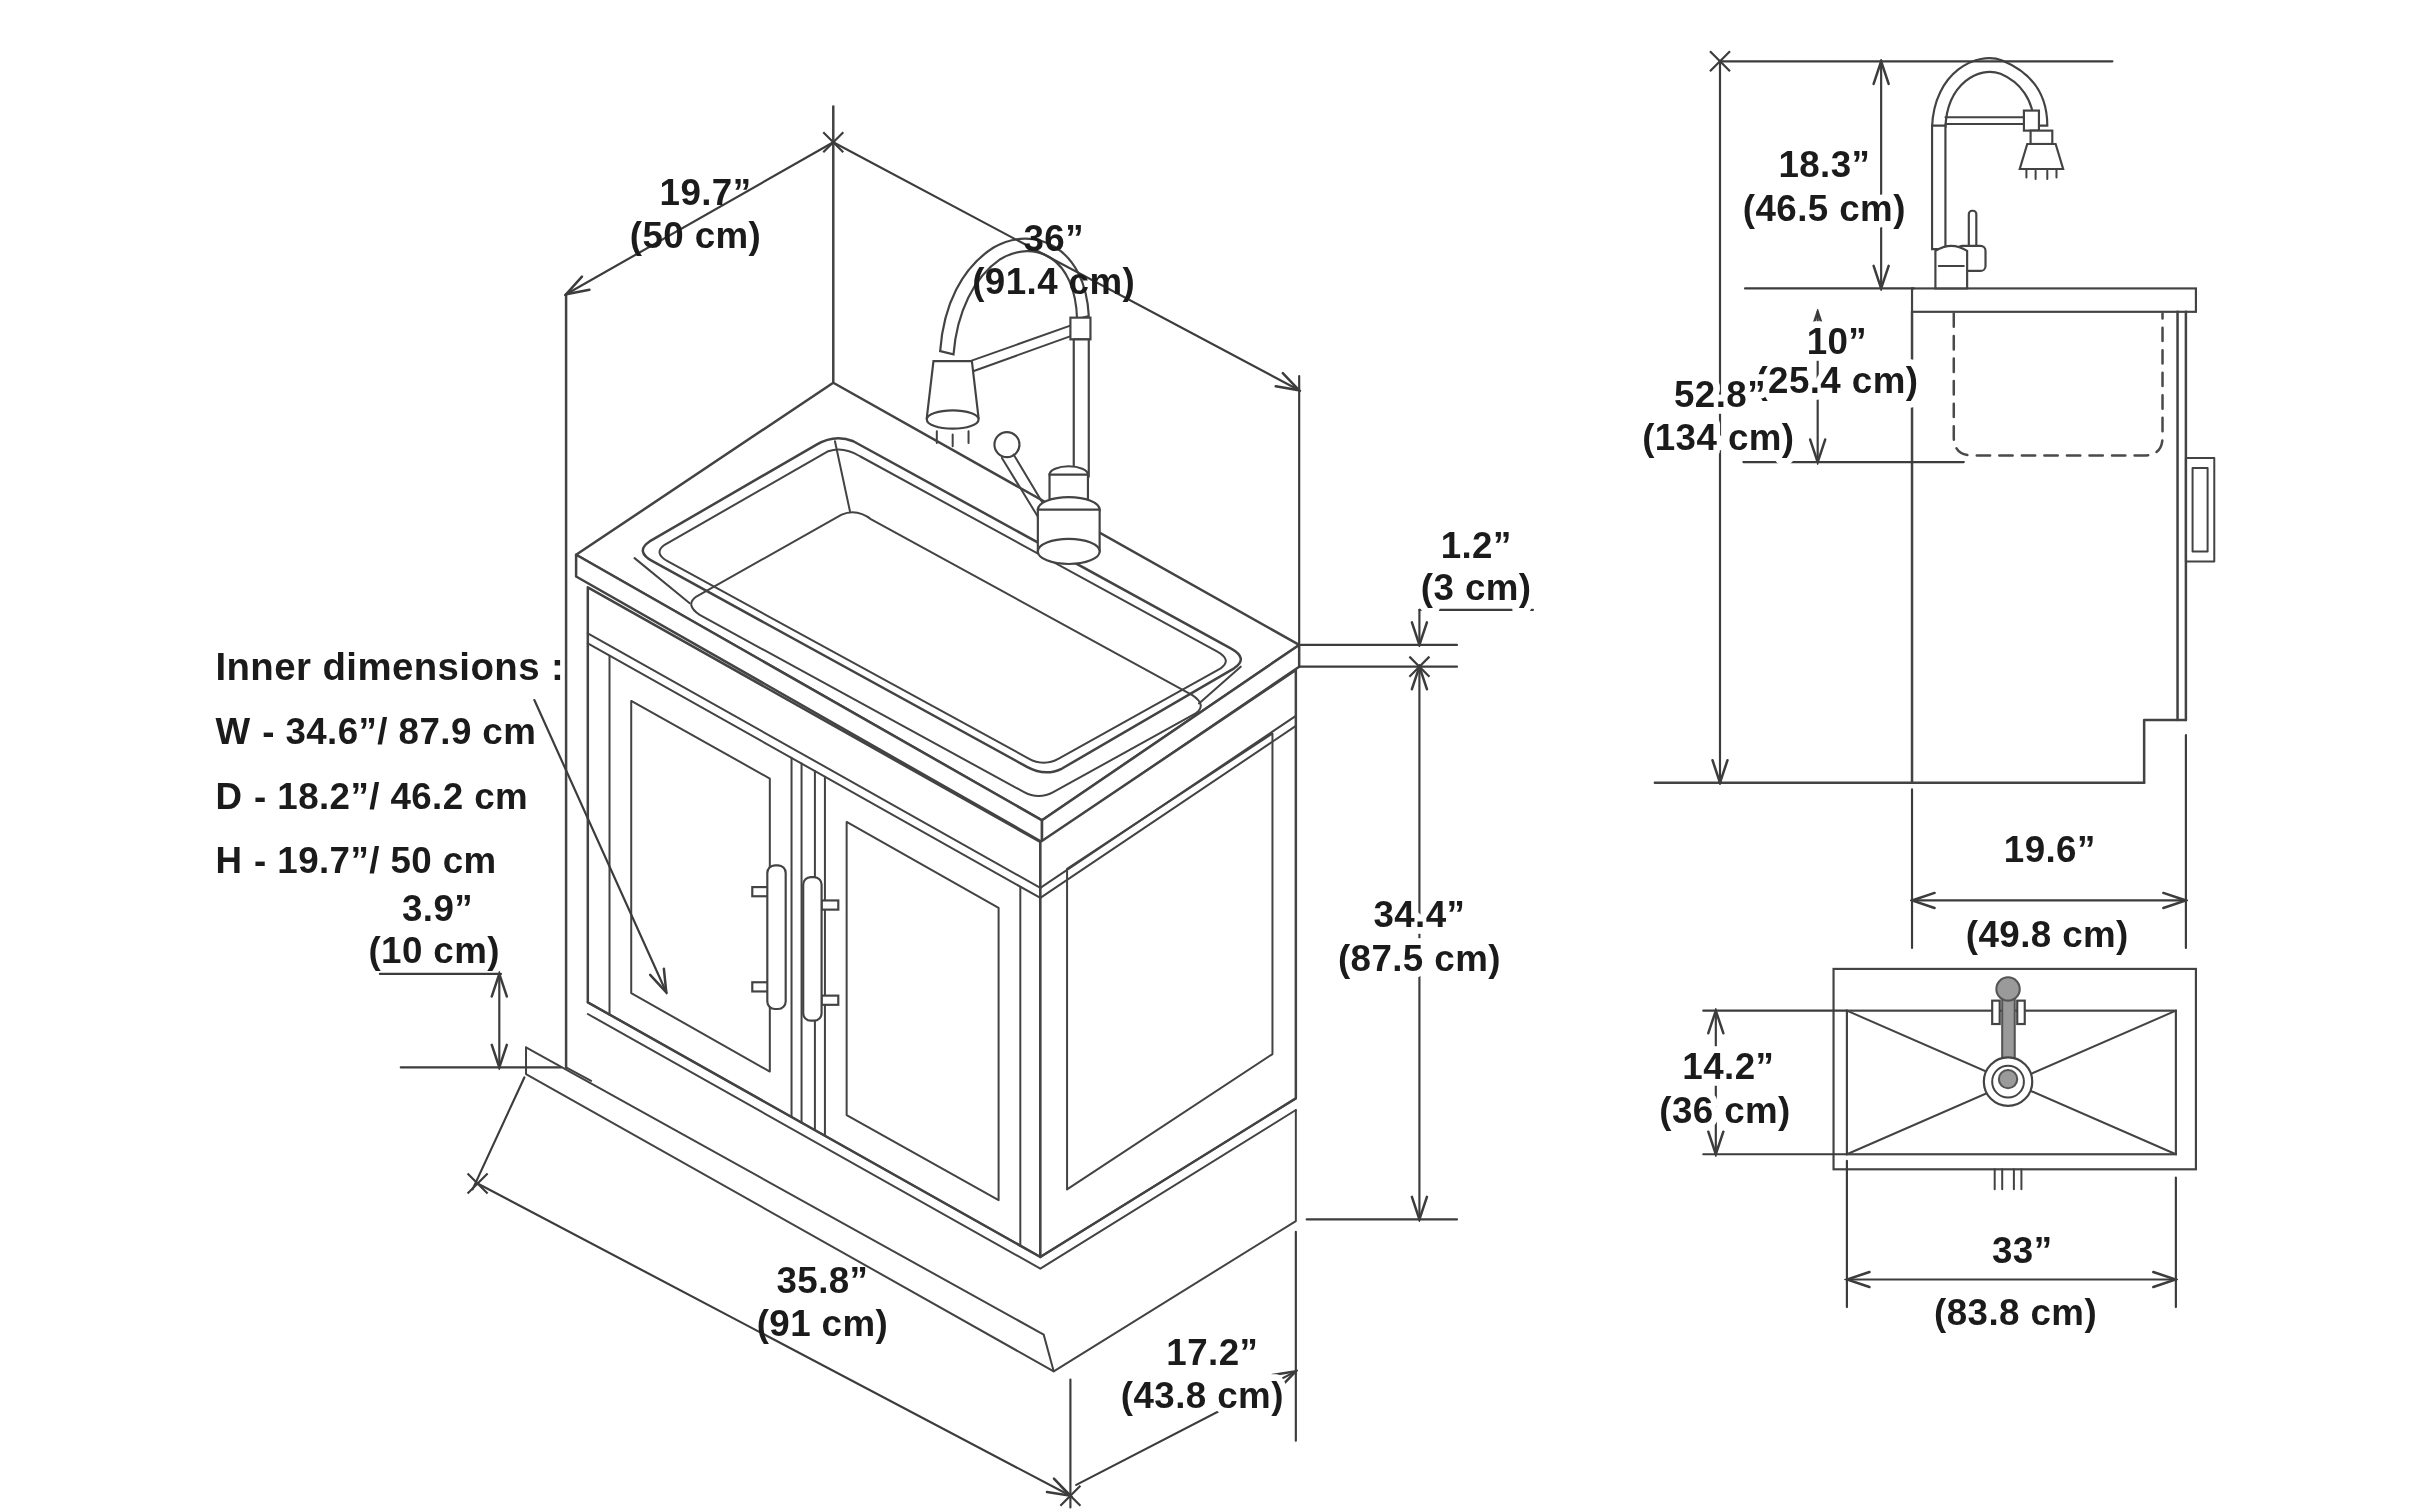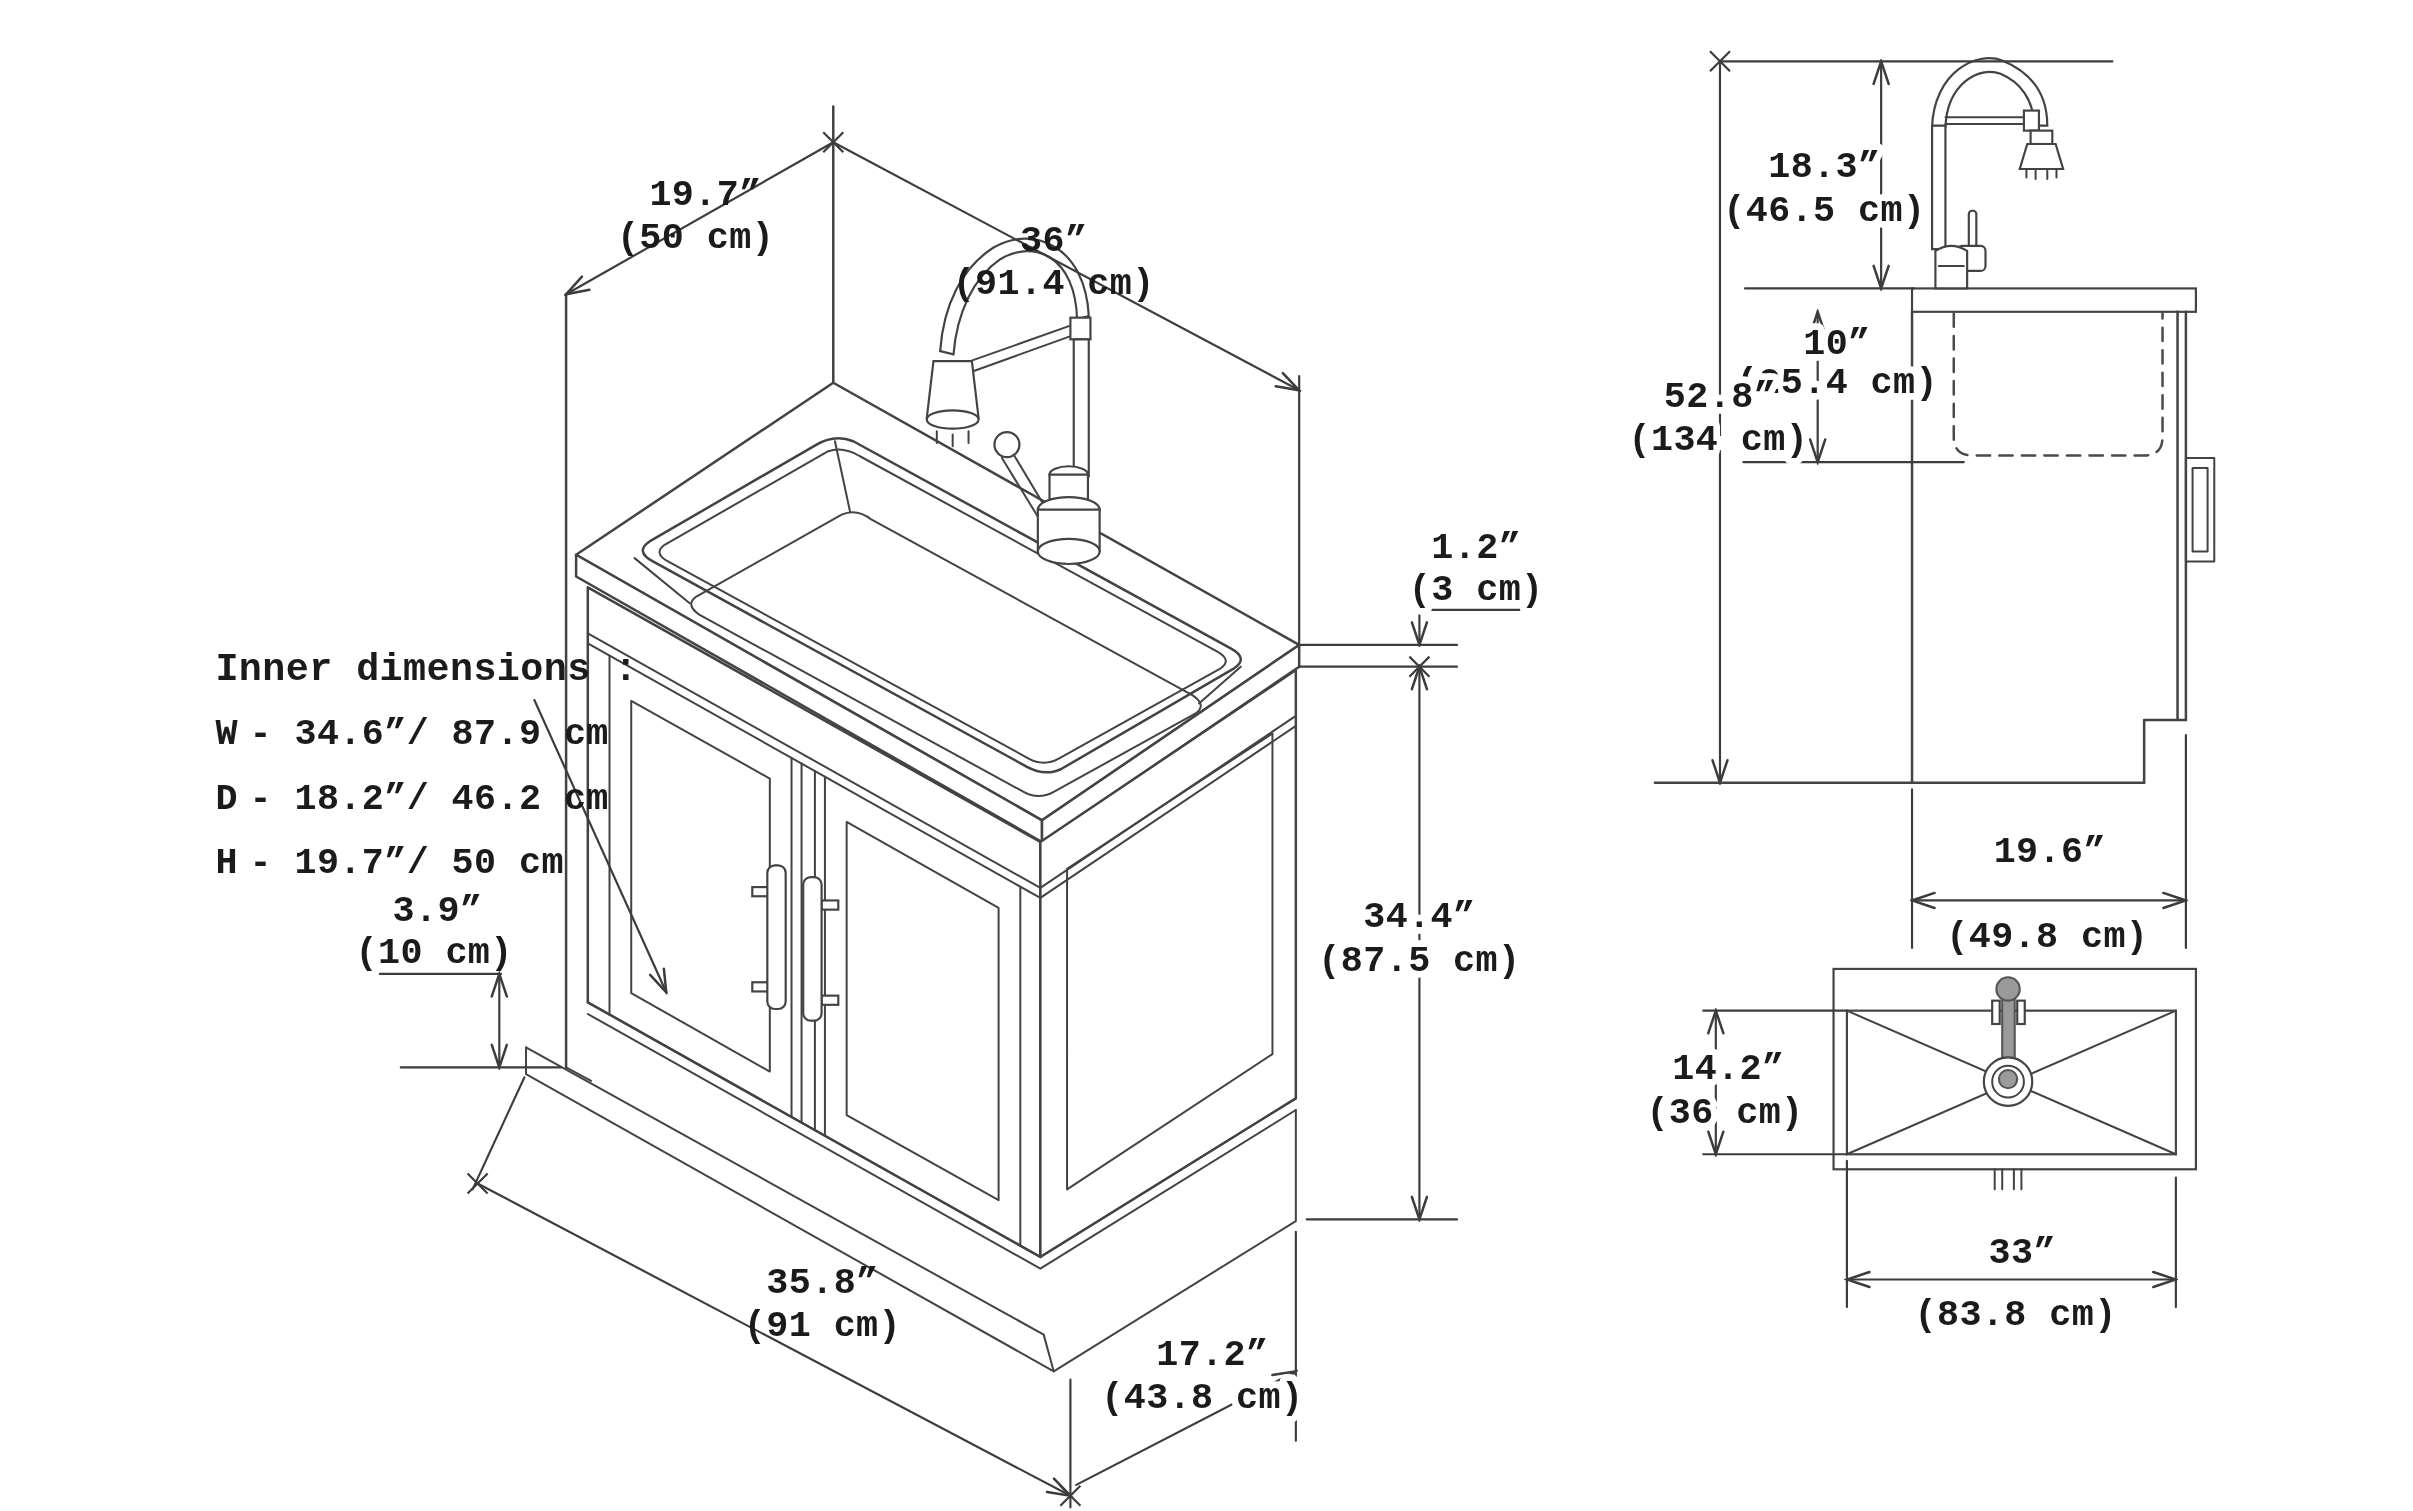--- a/index.html
+++ b/index.html
@@ -1,16 +1,16 @@
 <!DOCTYPE html>
 <html style="font-size:13.4px"><head>
 <meta charset="utf-8">
 <style>
   html,body{margin:0;padding:0;background:#ffffff;}
-  .stage{position:relative;width:2225px;height:1512px;background:#fff;font-family:Liberation Mono, monospace;}
+  .stage{position:relative;width:2225px;height:1512px;background:#fff;font-family:Liberation Sans, sans-serif;}
   svg{display:block}
   .ln{stroke:#434343;stroke-width:3;fill:none;stroke-linecap:round;stroke-linejoin:round;}
   .ln2{stroke:#434343;stroke-width:2.4;fill:none;stroke-linecap:round;stroke-linejoin:round;}
   .face{fill:#ffffff;stroke:#434343;stroke-width:3;stroke-linejoin:round;}
   .dim{stroke:#3c3c3c;stroke-width:2.6;fill:none;stroke-linecap:round;}
   .dash{stroke:#4a4a4a;stroke-width:3;fill:none;stroke-dasharray:16 11;stroke-linecap:round;}
   .gfill{fill:#9a9a9a;stroke:#555555;stroke-width:2.5;}
   .wfill{fill:#ffffff;stroke:#434343;stroke-width:2.6;}
   text{fill:#1b1b1b;font-weight:700;letter-spacing:.5px;}
   .t44{font-size:44px;}

